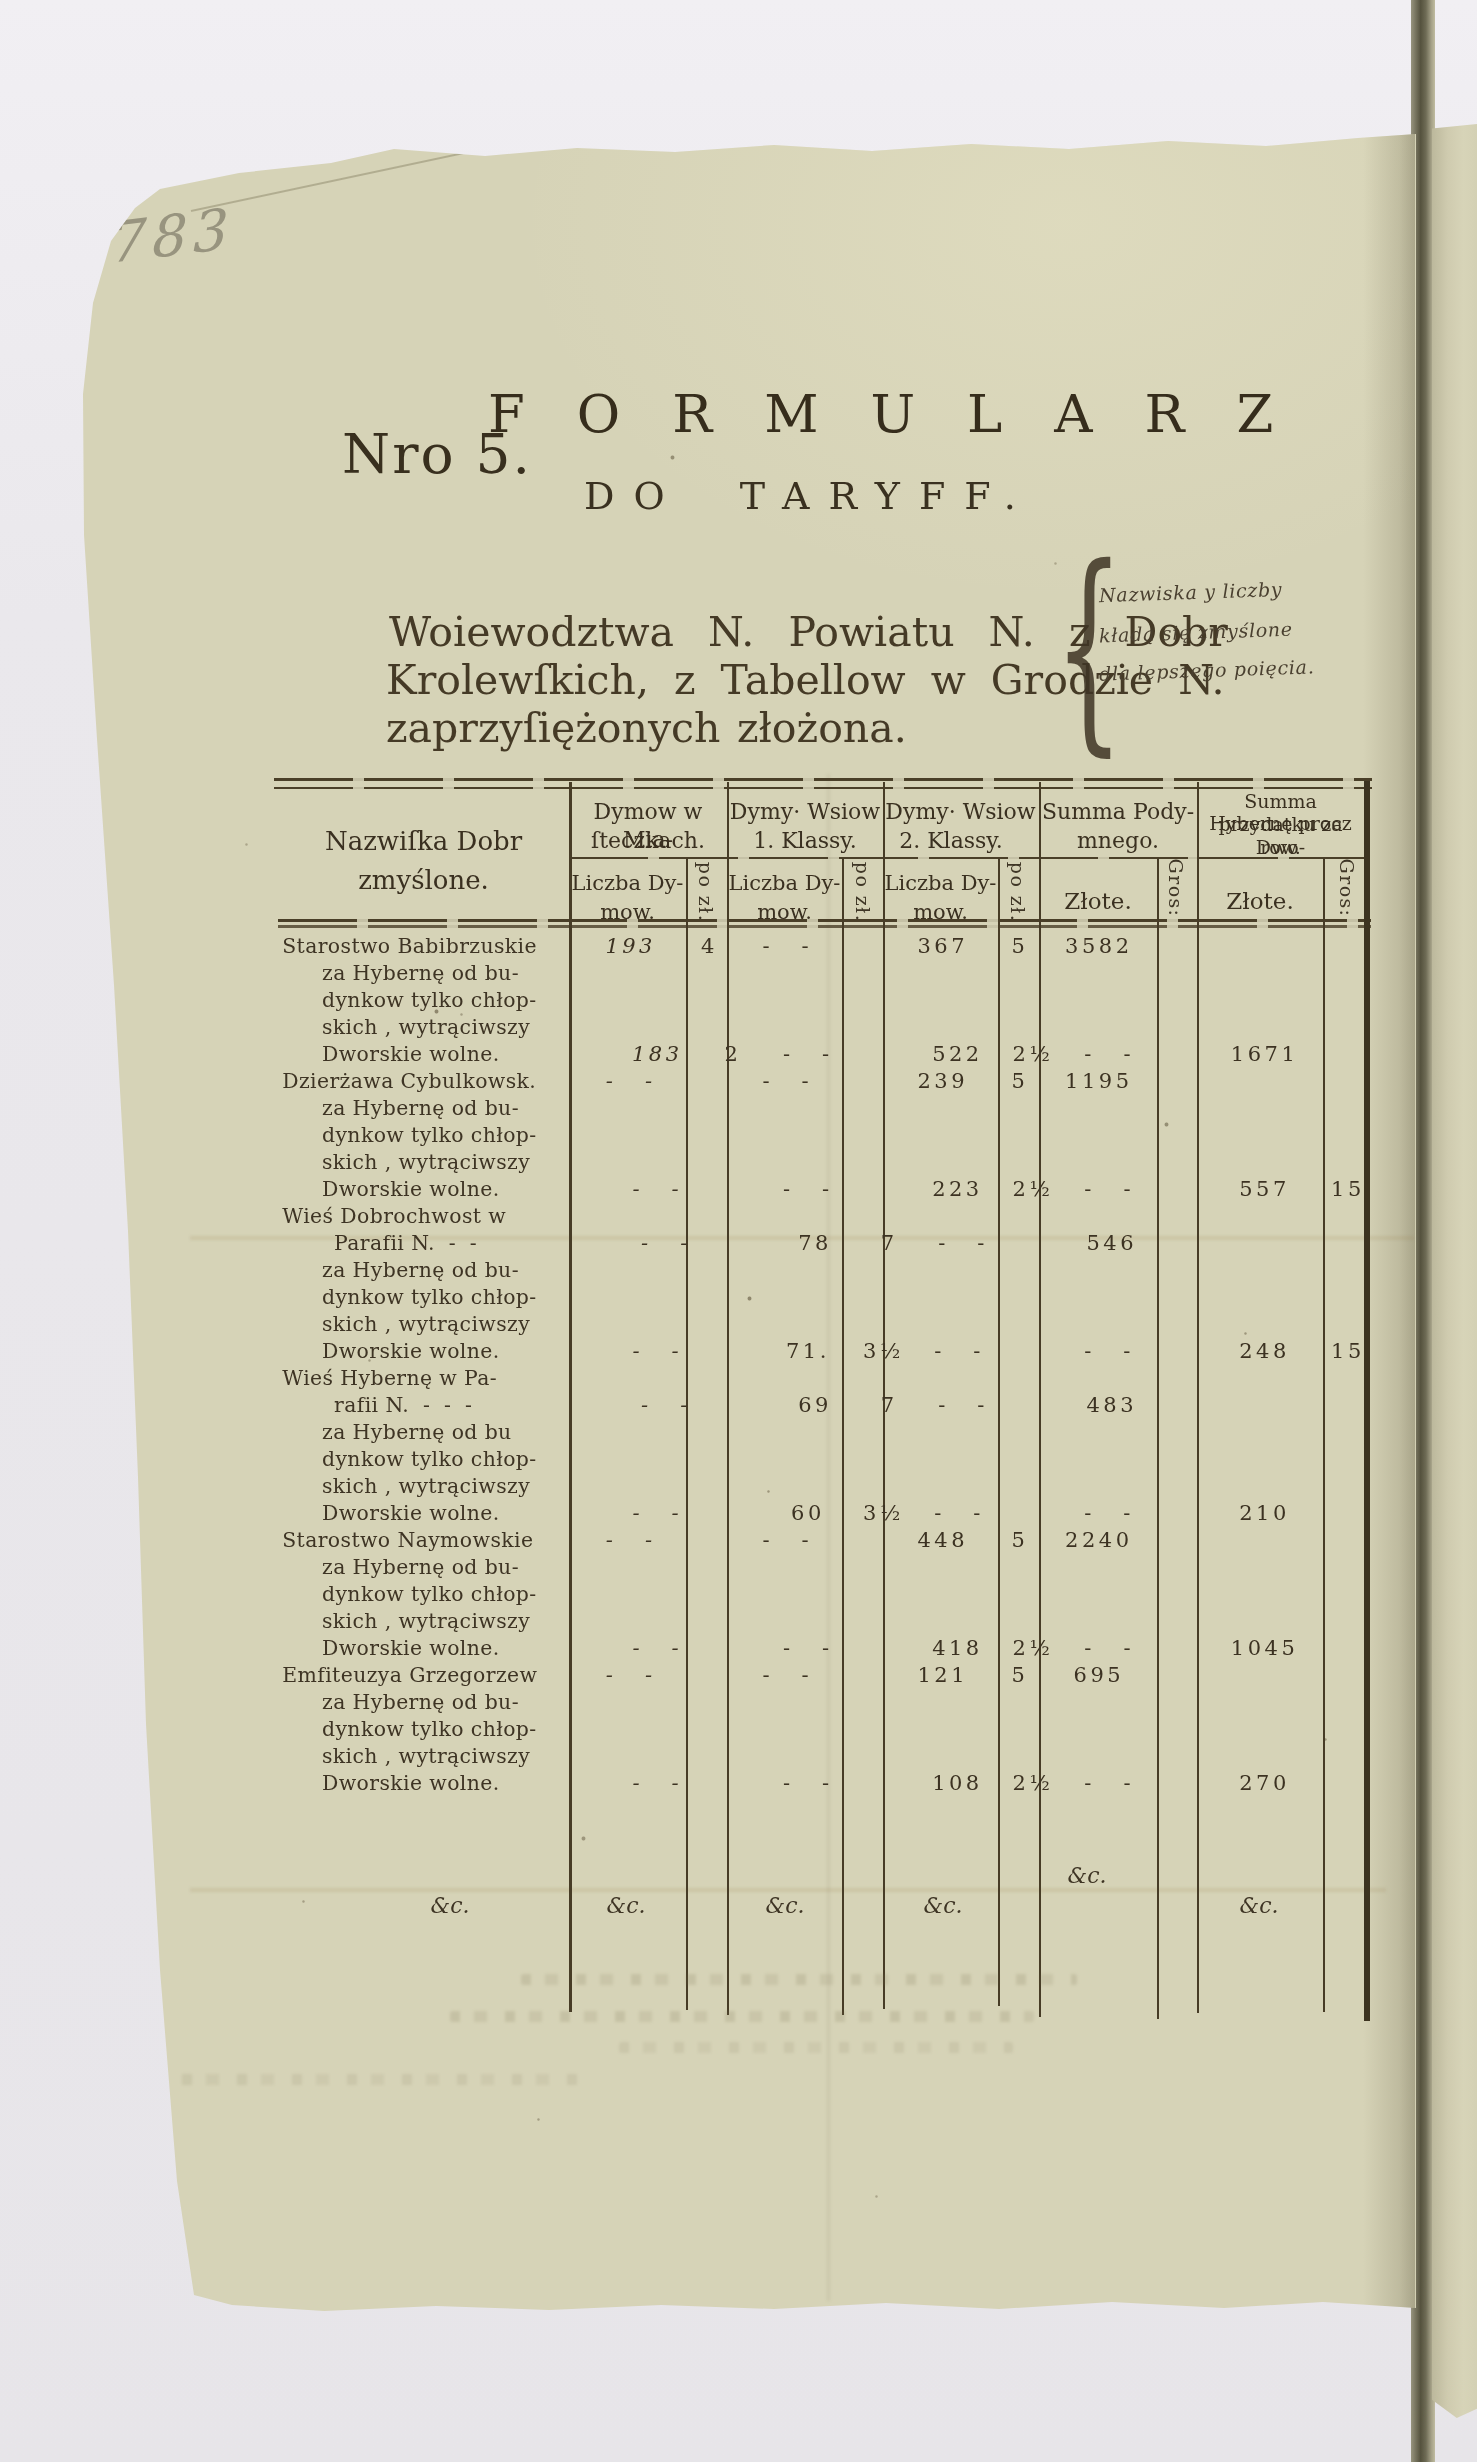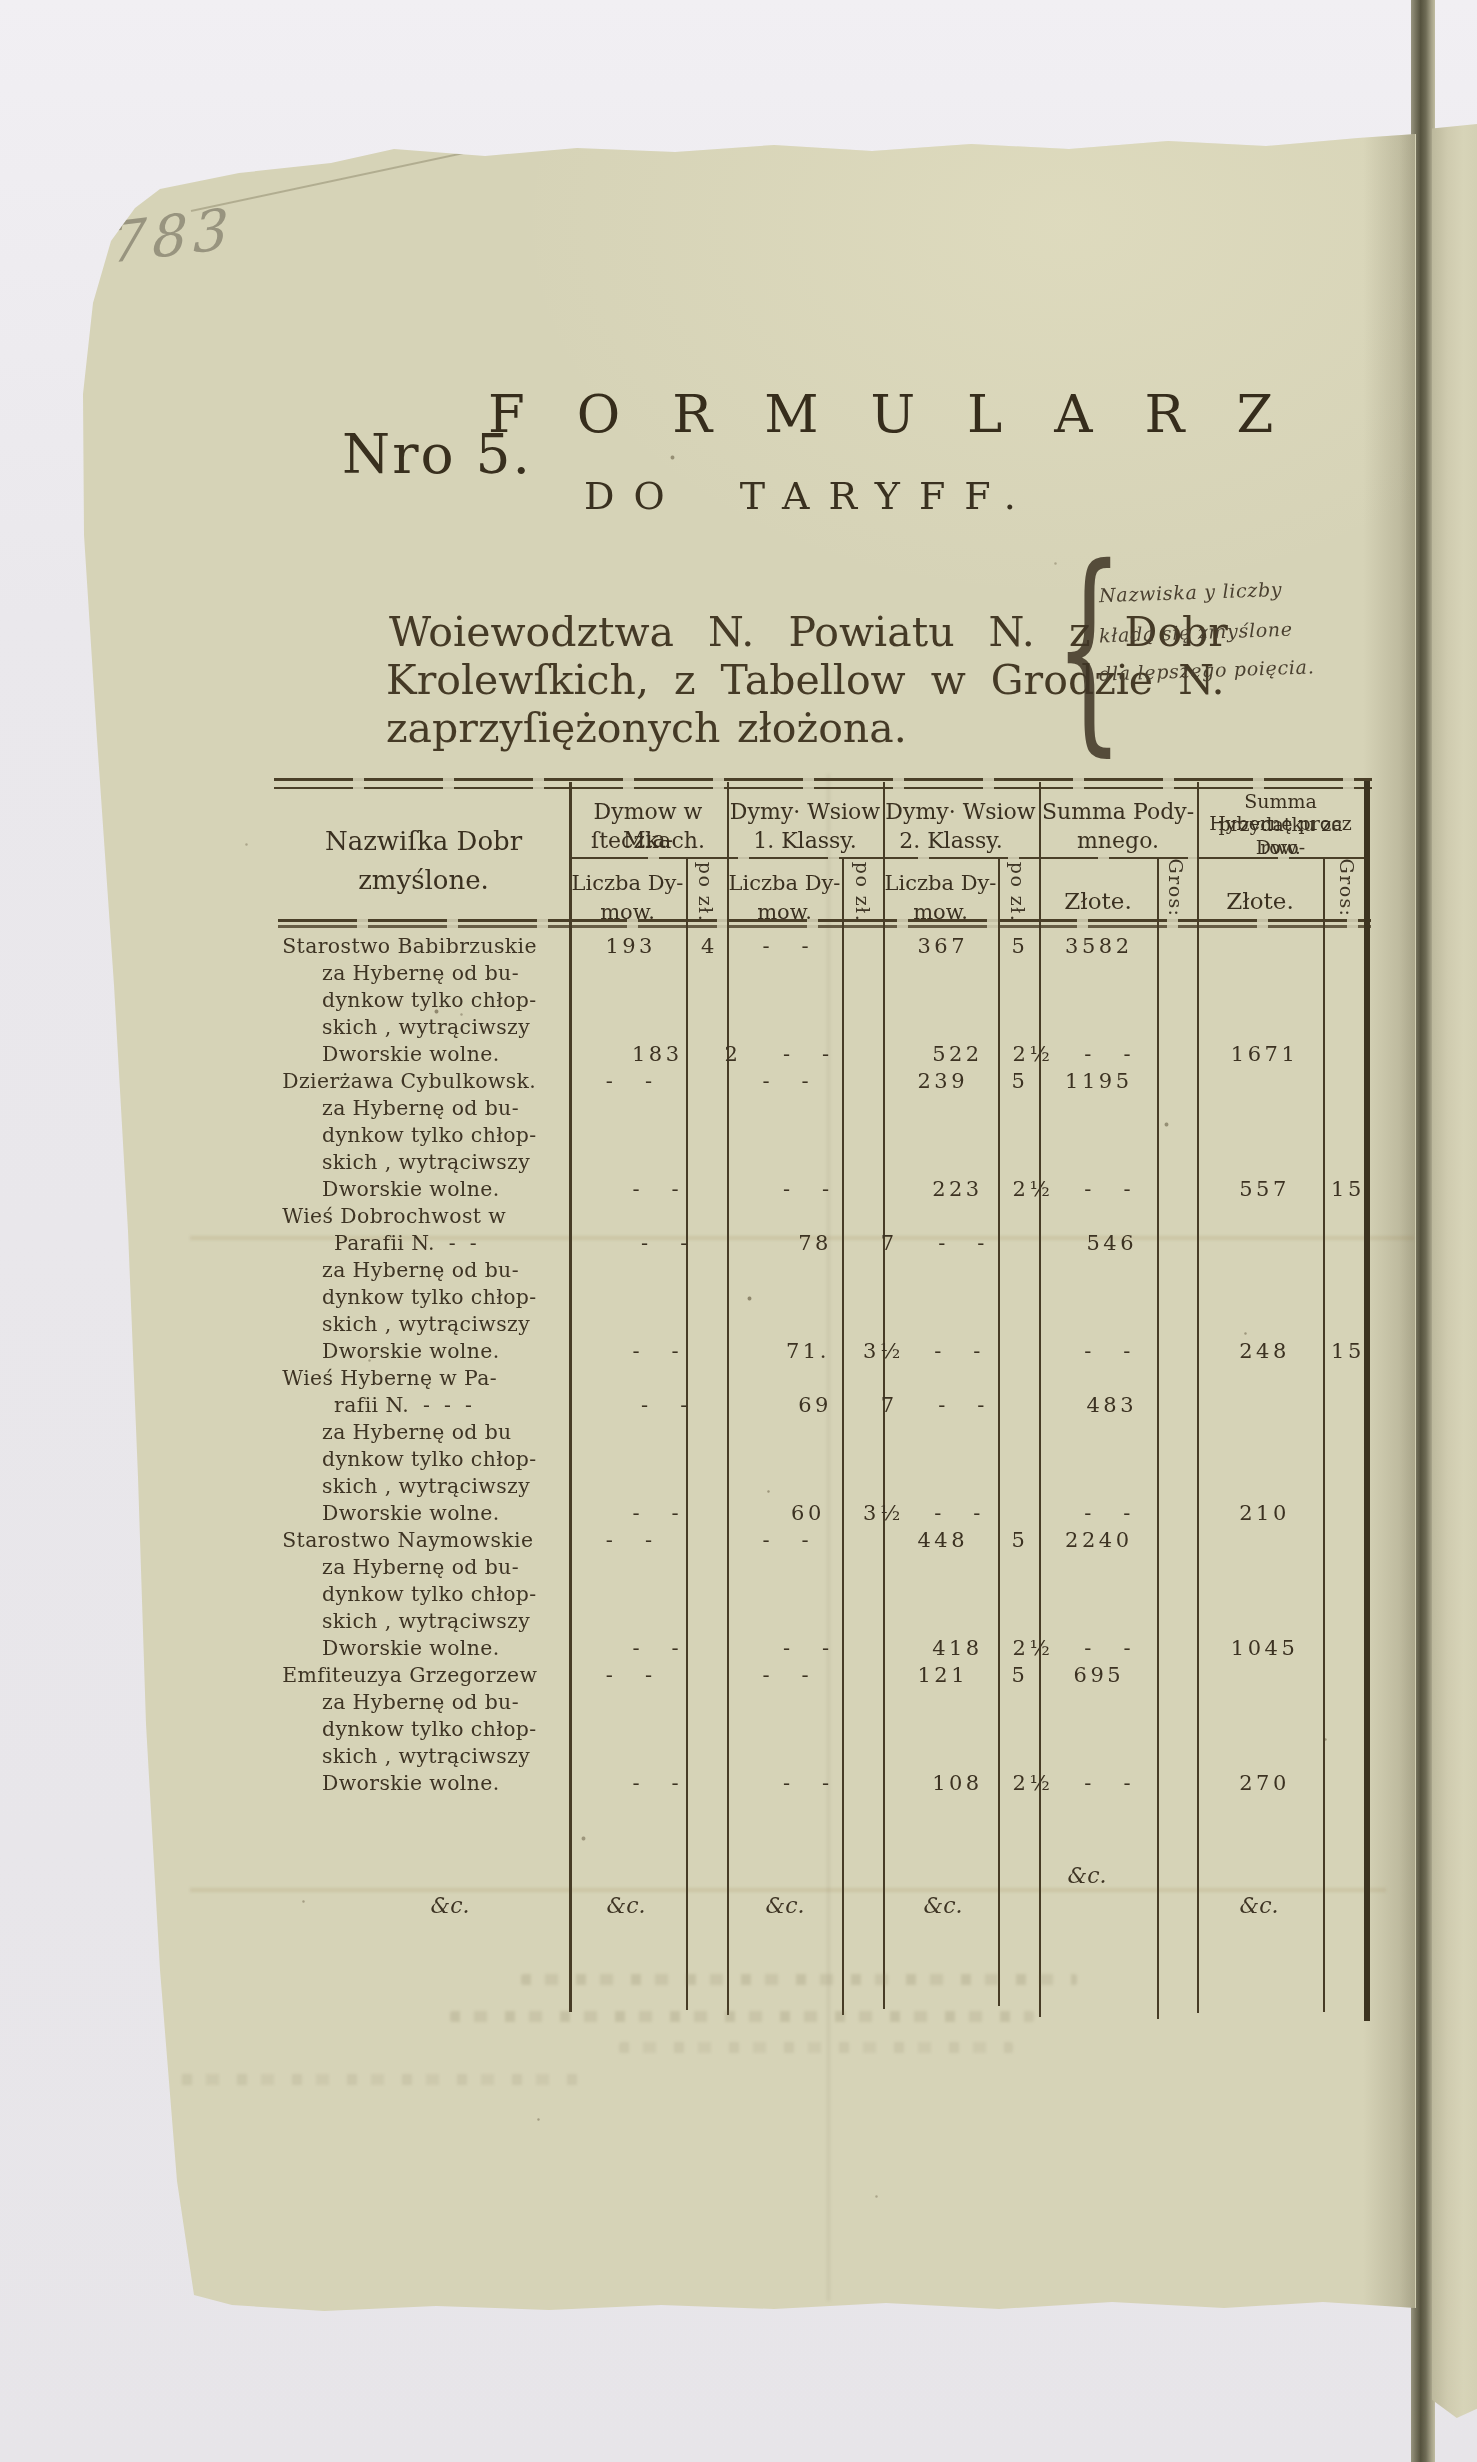--- a/index.html
+++ b/index.html
@@ -69,21 +69,21 @@
   .rot{position:absolute;transform:translate(-50%,-50%) rotate(90deg);font-size:19px;
       letter-spacing:1.4px;color:#3f3626;white-space:nowrap;}
 
   #rows{position:absolute;left:0;top:158px;width:1093px;}
   .trow{display:flex;height:27px;align-items:center;}
   .c-name{width:291px;font-size:20.4px;white-space:pre;letter-spacing:0.4px;color:#3e3424;}
   .c-name.ind0{padding-left:4.2px;}
   .c-name.ind1{padding-left:44px;}
   .c-name.ind2{padding-left:56px;}
   .c-val{font-size:21px;text-align:center;letter-spacing:3.5px;word-spacing:18.3px;color:#3c3222;white-space:pre;}
-  .w166{width:117px;} .w58{width:41px;} .w164{width:115px;} .w57{width:40px;}
+  .w166{width:117px;font-style:italic;} .w58{width:41px;} .w164{width:115px;} .w57{width:40px;}
   .w168{width:118px;} .w179{width:126px;} .w68{width:48px;}
   .etc{position:absolute;font-size:22px;font-style:italic;color:#3e3424;transform:translateX(-50%);}
 
   
   .ghost{position:absolute;height:10.6px;filter:blur(1.4px);opacity:.5;border-radius:2.8px;
       background:repeating-linear-gradient(90deg,rgba(118,108,76,.34) 0 9.8px,rgba(118,108,76,0) 9.8px 24px,
       rgba(118,108,76,.26) 24px 37px,rgba(118,108,76,0) 37px 55px);}
   #specks{left:0;top:0;width:1.4px;height:1.4px;background:transparent;border-radius:50%;
       box-shadow:672px 457px 0 1.4px rgba(72,60,36,.45),853px 637px 0 0.7px rgba(72,60,36,.4),
       436px 1011px 0 1.4px rgba(72,60,36,.5),461px 1014px 0 0.7px rgba(72,60,36,.35),

